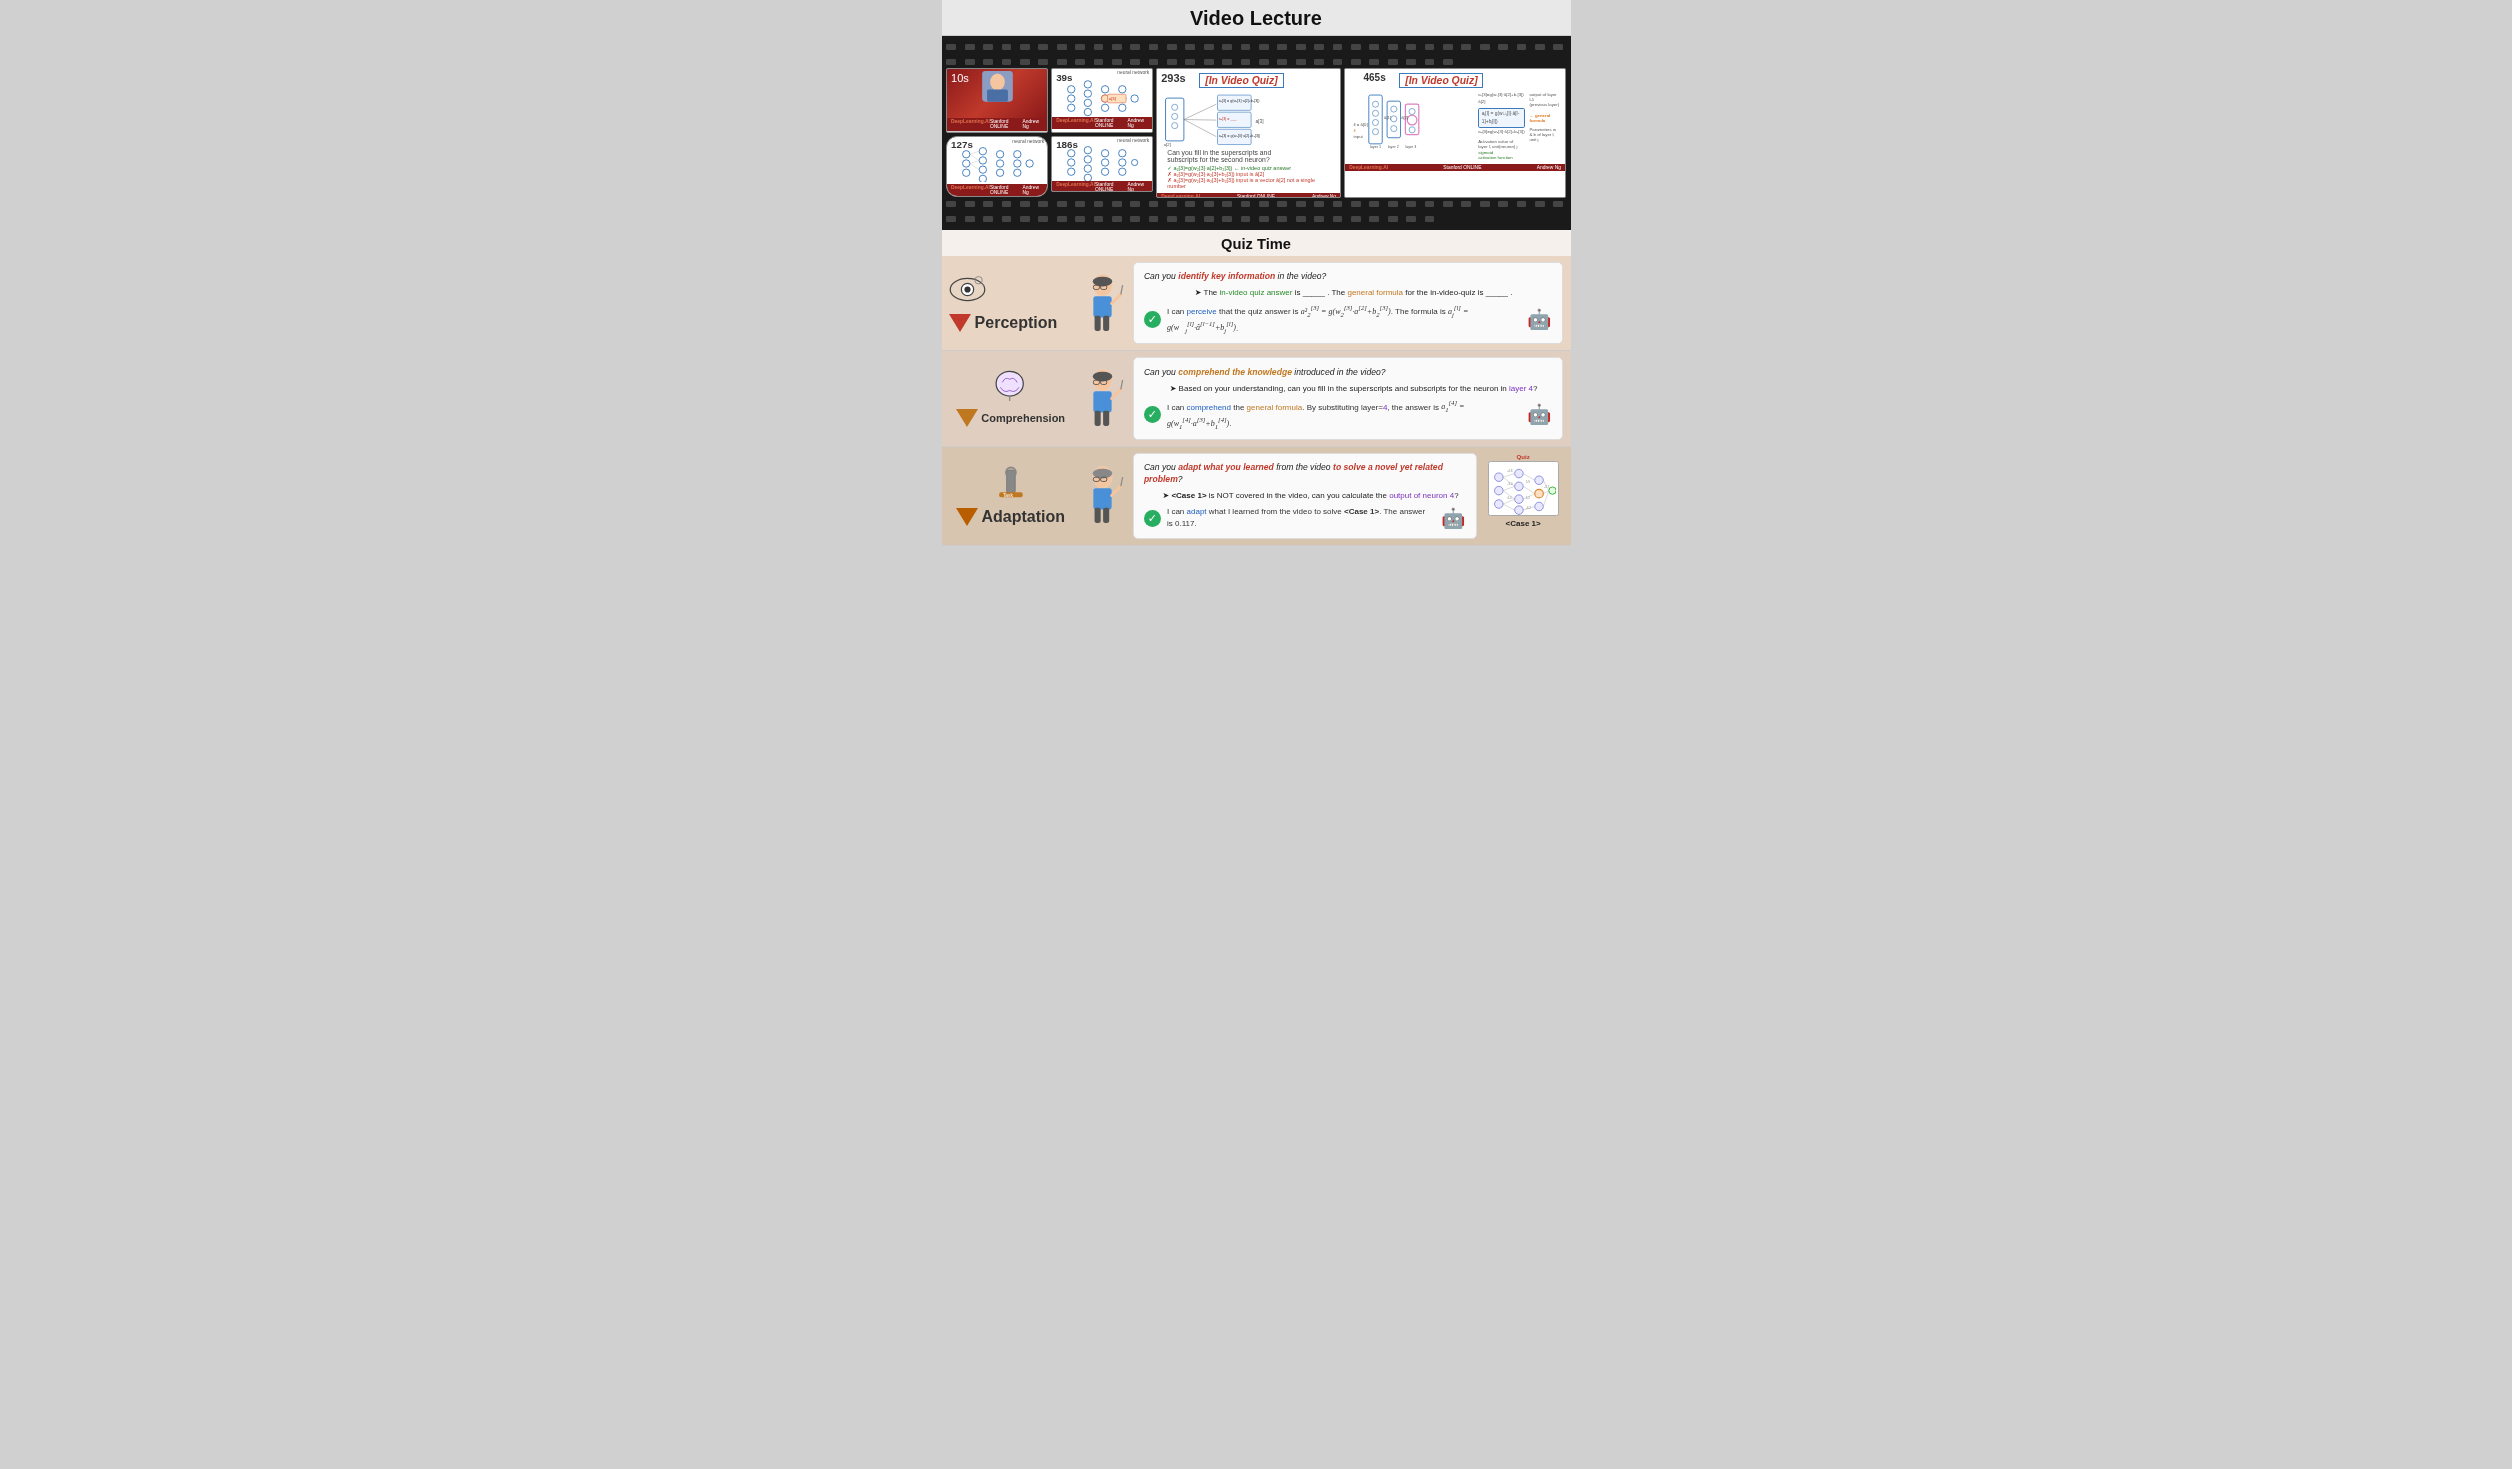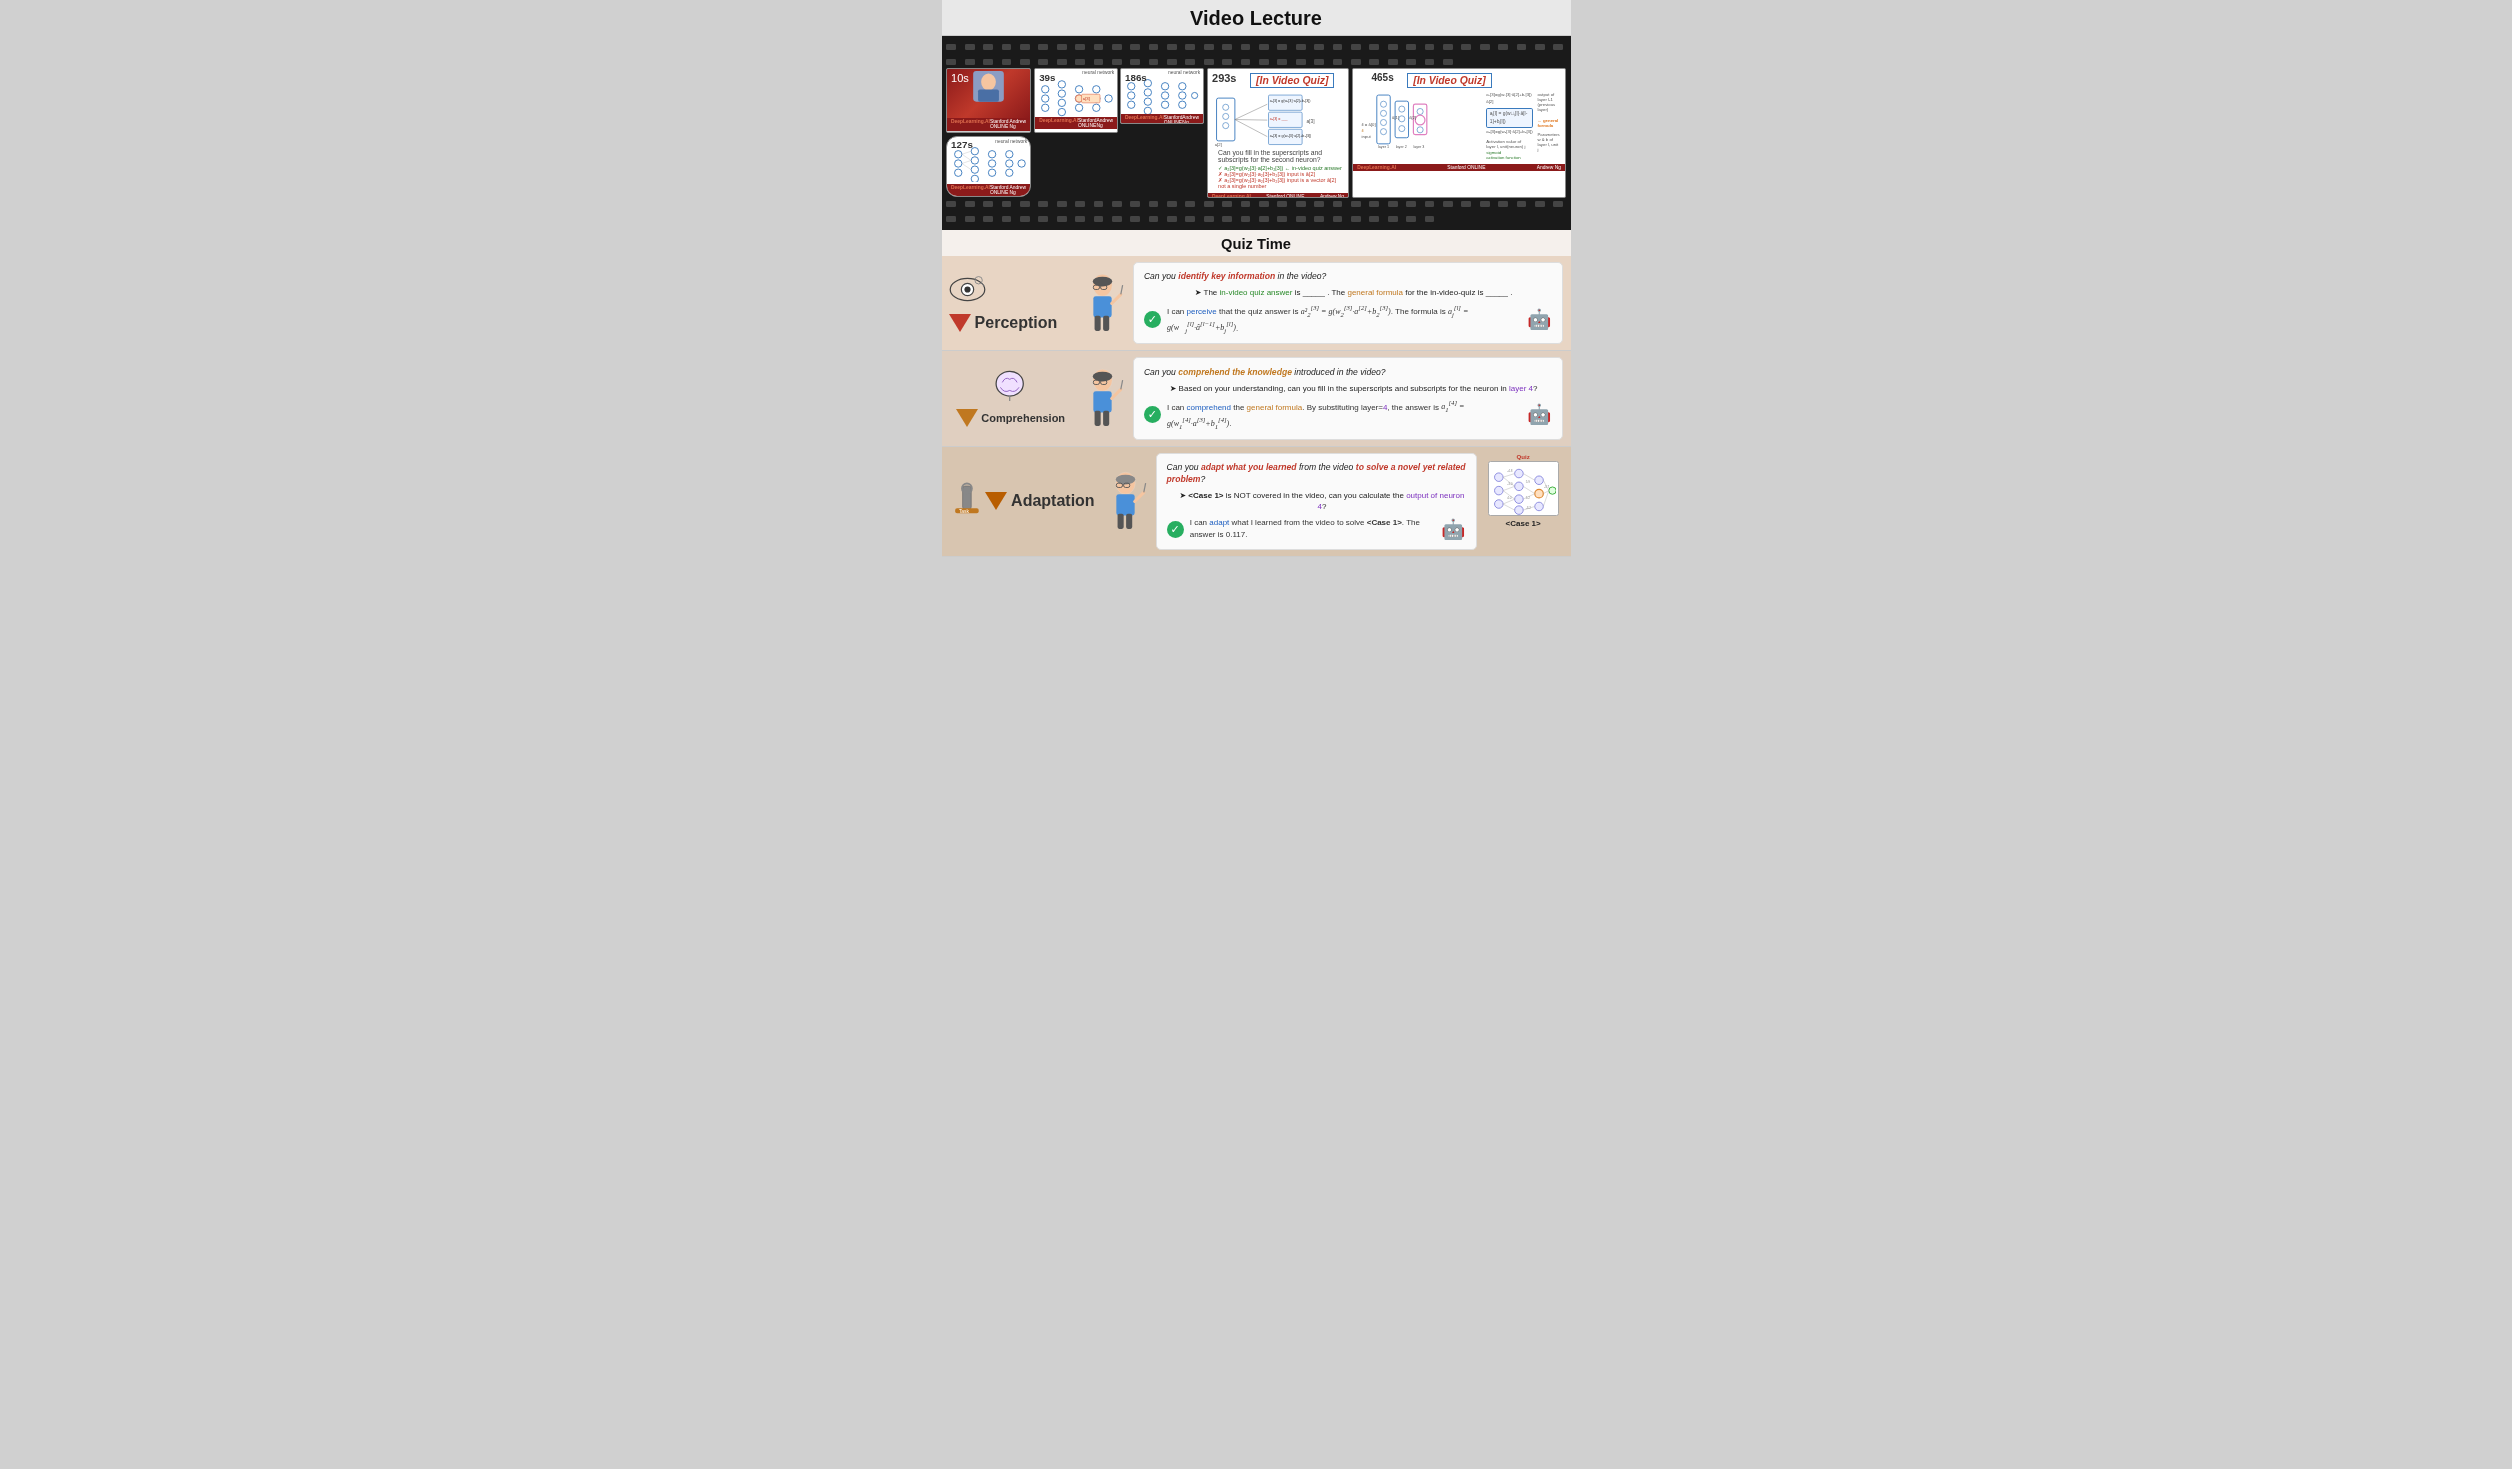--- a/index.html
+++ b/index.html
@@ -277,21 +277,21 @@
           </svg>
         </div>
         <div class="frame-footer">
           <span class="logo">DeepLearning.AI</span>
           <span>Stanford ONLINE</span>
           <span>Andrew Ng</span>
         </div>
       </div>
     </div>
 
-    <div style="display:flex;gap:2.5px;flex:1.1">
+    <div style="display:flex;flex-direction:column;gap:2.5px;flex:1.1">
 
       <div style="position:relative;background:#fff;border:1.2px solid #888;border-radius:1.8px;height:65px;overflow:hidden">
         <div style="position:absolute;top:2.5px;left:3.7px;font-size:9.8px;font-weight:bold;color:#333;z-index:2">39s</div>
         <div style="font-size:4.9px;color:#555;text-align:right;padding:1.2px 2.5px">neural network</div>
         <div style="display:flex;align-items:center;justify-content:center">
           <svg width="80" height="40" viewBox="0 0 130 65">
             <circle cx="15" cy="20" r="6" stroke="#3a7abd" stroke-width="1.5" fill="none"></circle>
             <circle cx="15" cy="35" r="6" stroke="#3a7abd" stroke-width="1.5" fill="none"></circle>
             <circle cx="15" cy="50" r="6" stroke="#3a7abd" stroke-width="1.5" fill="none"></circle>
             <circle cx="42" cy="12" r="6" stroke="#3a7abd" stroke-width="1.5" fill="none"></circle>
@@ -635,21 +635,21 @@
         <div class="answer-text">
           I can <span class="blue">comprehend</span> the <span class="orange">general formula</span>. By substituting layer=<span class="purple">4</span>, the answer is <span class="math-inline">a<sub>1</sub><sup>[4]</sup> = g(w<sub>1</sub><sup>[4]</sup>·a<sup>[3]</sup>+b<sub>1</sub><sup>[4]</sup>)</span>.
         </div>
         <div class="robot-icon">🤖</div>
       </div>
     </div>
   </div>
 
   <div class="level-row adaptation-row" style="background:#d8c5b0">
 
-    <div style="display:flex;flex-direction:row;align-items:center;justify-content:center;min-width:123px;gap:2.5px">
+    <div style="display:flex;flex-direction:column;align-items:center;justify-content:center;min-width:123px;gap:2.5px">
       <div style="font-size:22px;position:relative">
         <svg width="34" height="34" viewBox="0 0 55 55" style="font-size:36px">
 
           <rect x="22" y="8" width="14" height="38" rx="4" fill="#888" stroke="#666" stroke-width="1"></rect>
           <circle cx="29" cy="12" r="8" fill="none" stroke="#888" stroke-width="3"></circle>
           <rect x="10" y="44" width="38" height="8" rx="3" fill="#c07820"></rect>
           <text x="16" y="51" font-size="8" fill="#fff">Task</text>
         </svg>
       </div>
       <div style="display:flex;align-items:center;gap:3.7px">

